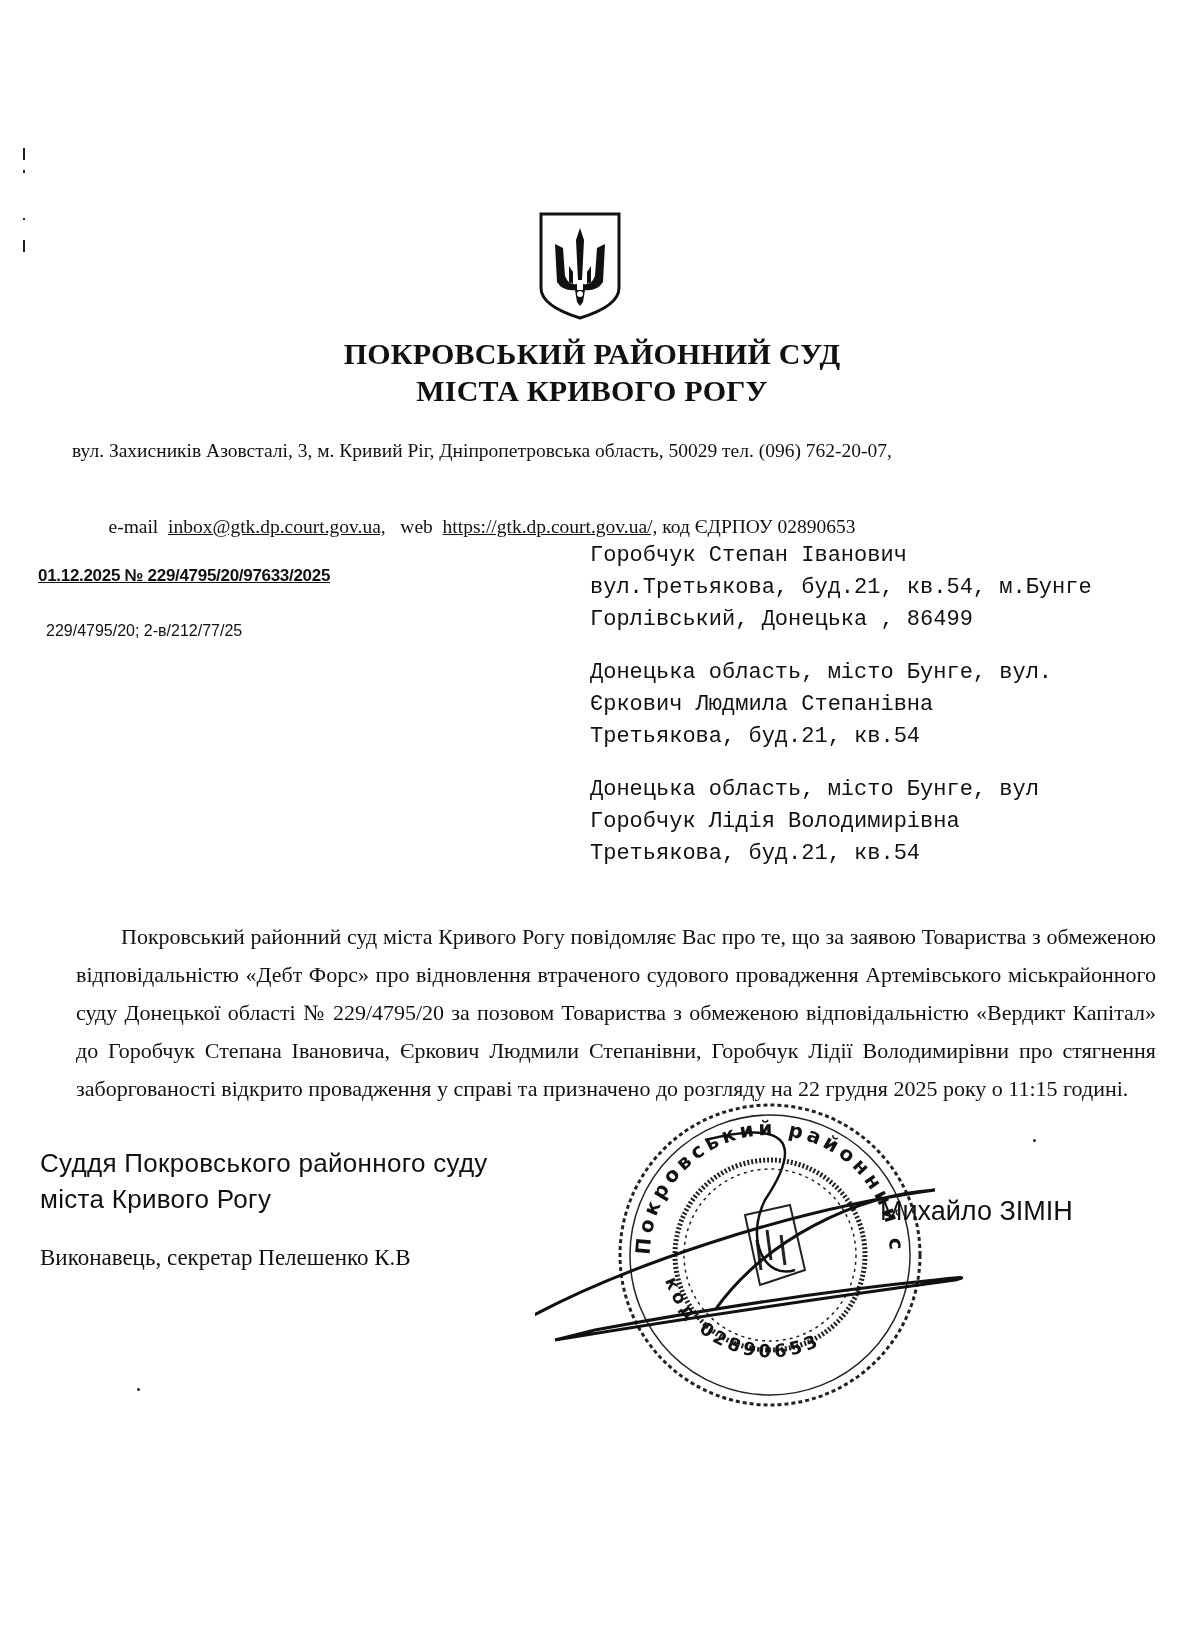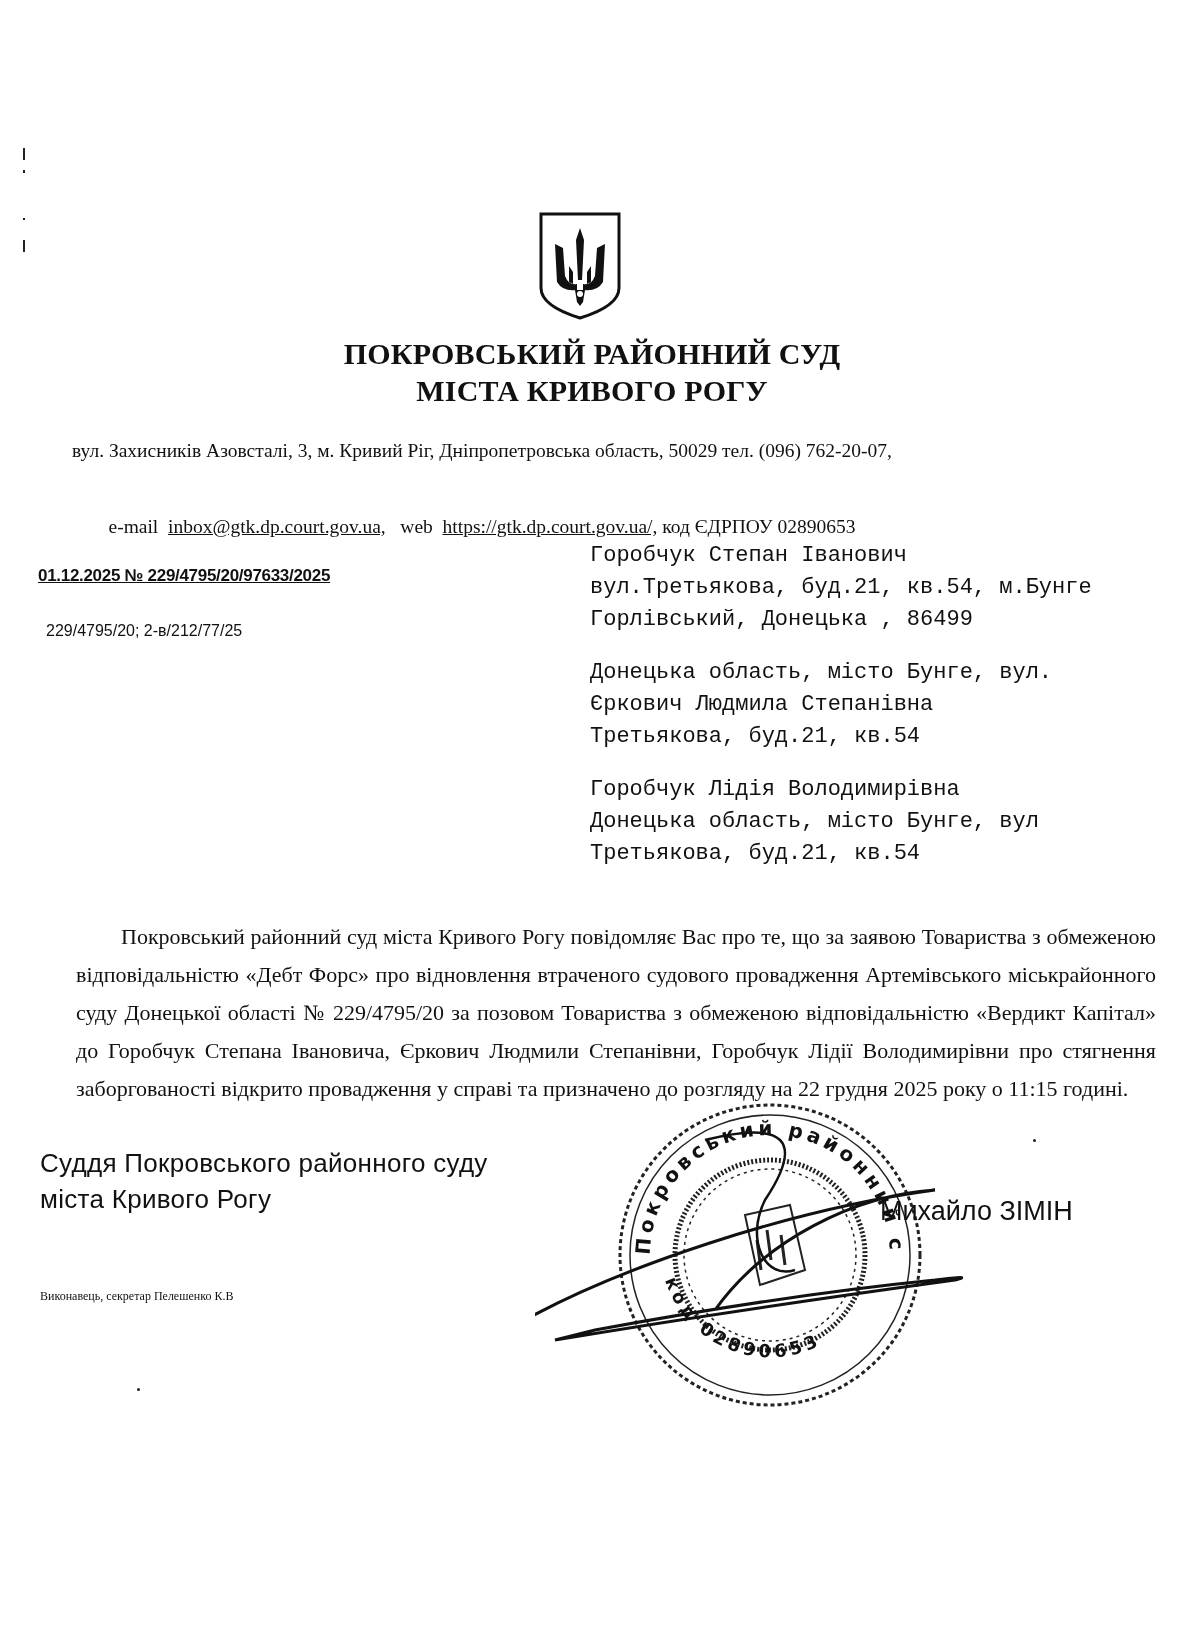--- a/index.html
+++ b/index.html
@@ -10,21 +10,21 @@
   #emblem { left: 535px; top: 210px; width: 90px; height: 110px; }
   .court-title { left: 0; width: 1184px; text-align: center; font-weight: bold; font-size: 30px; letter-spacing: 0.2px; }
   .contact { left: 0; width: 964px; text-align: center; font-size: 19.5px; line-height: 30px; }
   .contact .u { text-decoration: underline; }
   .ref-line { left: 38px; top: 566px; font-size: 17px; font-weight: bold; text-decoration: underline; font-family: "Liberation Sans", sans-serif; letter-spacing: -0.3px; }
   .case-nums { left: 46px; top: 622px; font-size: 16px; font-family: "Liberation Sans", sans-serif; }
   .recipient { left: 590px; font-size: 22px; line-height: 32px; font-family: Liberation Mono, monospace; }
   .recipient div { white-space: nowrap; }
   .body-text { left: 76px; top: 918px; width: 1080px; font-size: 22px; line-height: 38px; text-align: justify; text-indent: 45px; }
   .sig-left { left: 40px; font-size: 26px; font-family: "Liberation Sans", sans-serif; font-weight: 300; letter-spacing: 0.3px; }
-  .executor { left: 40px; top: 1245px; font-size: 12px; margin-top: 44px; }
+  .executor { left: 40px; top: 1245px; font-size: 23px; }
   .judge-name { left: 880px; top: 1196px; font-size: 27px; font-family: "Liberation Sans", sans-serif; }
   #stamp { left: 535px; top: 1080px; width: 440px; height: 330px; }
   .dot { position: absolute; width: 3px; height: 3px; background: #222; border-radius: 50%; }
 </style>
 </head>
 <body>
 
 <div class="margin-mark" style="top:148px;height:12px;"></div>
 <div class="margin-mark" style="top:170px;height:3px;"></div>
 <div class="margin-mark" style="top:218px;height:2px;"></div>
@@ -59,22 +59,22 @@
   <div>Горобчук Степан Іванович</div>
   <div>вул.Третьякова, буд.21, кв.54, м.Бунге</div>
   <div>Горлівський, Донецька , 86499</div>
 </div>
 <div class="abs recipient" style="top:657px;">
   <div>Донецька область, місто Бунге, вул.</div>
   <div>Єркович Людмила Степанівна</div>
   <div>Третьякова, буд.21, кв.54</div>
 </div>
 <div class="abs recipient" style="top:774px;">
+  <div>Донецька область, місто Бунге, вул</div>
   <div>Горобчук Лідія Володимирівна</div>
-  <div>Донецька область, місто Бунге, вул</div>
   <div>Третьякова, буд.21, кв.54</div>
 </div>
 
 <div class="abs body-text">Покровський районний суд міста Кривого Рогу повідомляє Вас про те, що  за заявою Товариства з обмеженою відповідальністю «Дебт Форс» про відновлення втраченого судового провадження Артемівського міськрайонного суду Донецької області № 229/4795/20 за позовом Товариства з обмеженою відповідальністю «Вердикт Капітал» до Горобчук Степана Івановича, Єркович Людмили Степанівни, Горобчук Лідії Володимирівни про стягнення заборгованості відкрито провадження у справі та призначено до розгляду на 22 грудня 2025 року о 11:15 годині.</div>
 
 <div class="abs sig-left" style="top:1148px;">Суддя Покровського районного суду</div>
 <div class="abs sig-left" style="top:1184px;">міста Кривого Рогу</div>
 <div class="abs executor">Виконавець, секретар  Пелешенко К.В</div>
 
 <svg id="stamp" class="abs" viewBox="0 0 440 330">

